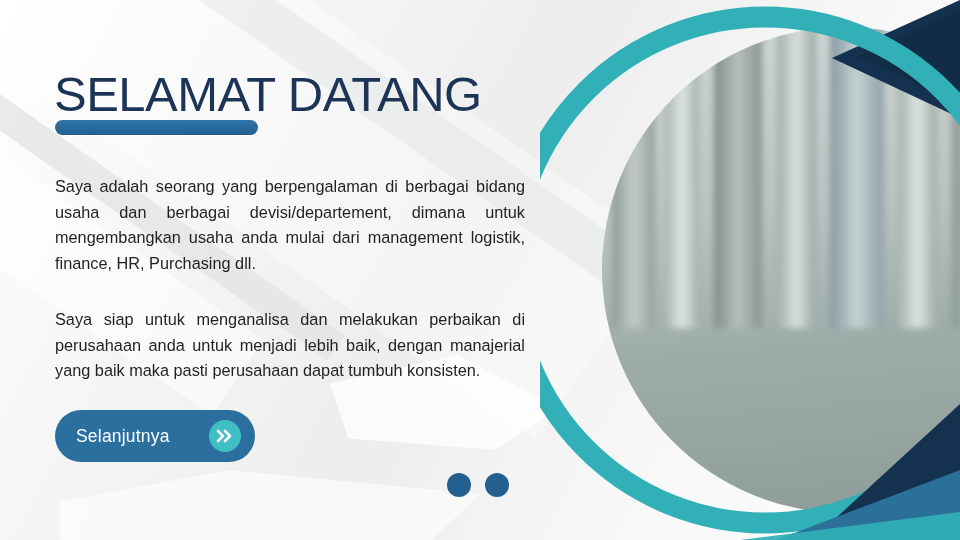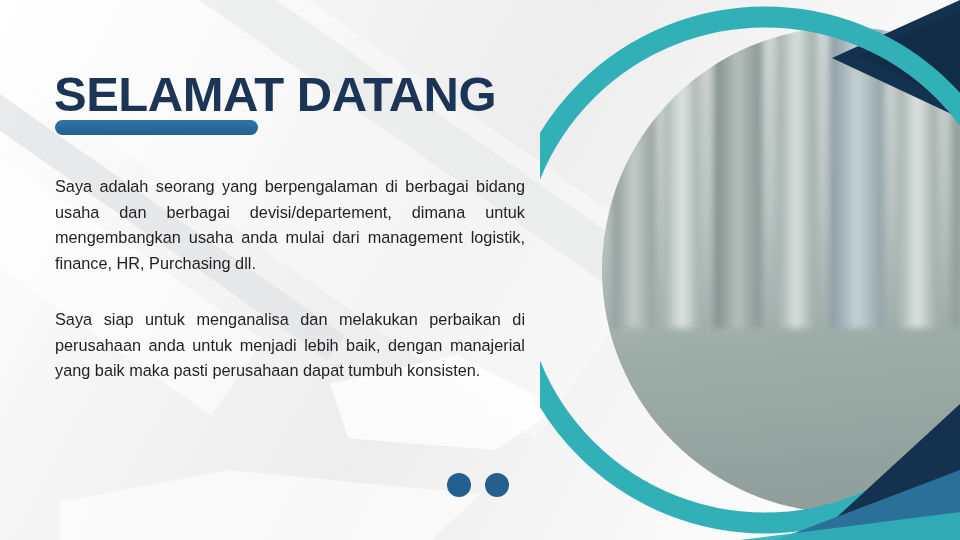--- a/index.html
+++ b/index.html
@@ -39,21 +39,21 @@
     background: #ffffff;
     opacity: .75;
   }
 
   
   .title {
     position: absolute;
     left: 54px;
     top: 36px;
     font-size: 49px;
-    font-weight: bold;
+    font-weight: normal;
     letter-spacing: -0.5px;
     color: #1c3557;
     line-height: 1.05;
     white-space: nowrap;
   }
   .accent-bar {
     position: absolute;
     left: 55px;
     top: 120px;
     width: 203px;
@@ -182,20 +182,29 @@
   <div class="bg-stripe dark" style="left:430px; top:-250px; width:44px; height:800px; opacity:.5;"></div>
   <div class="bg-soft" style="left:330px; top:355px; width:230px; height:95px; clip-path:polygon(0% 30%, 55% 0%, 100% 55%, 72% 100%, 8% 88%);"></div>
   <div class="bg-soft" style="left:60px; top:470px; width:420px; height:80px; opacity:.6; clip-path:polygon(0% 40%, 40% 0%, 100% 30%, 86% 100%, 0% 100%);"></div>
 
   <h1 class="title">SELAMAT DATANG</h1>
   <div class="accent-bar"></div>
 
   <p class="para para-2">Saya siap untuk menganalisa dan melakukan perbaikan di perusahaan anda untuk menjadi lebih baik, dengan manajerial yang baik maka pasti perusahaan dapat tumbuh konsisten.</p>
   <p class="para para-1">Saya adalah seorang yang berpengalaman di berbagai bidang usaha dan berbagai devisi/departement, dimana untuk mengembangkan usaha anda mulai dari management logistik, finance, HR, Purchasing dll.</p>
 
+  <button class="cta">
+    <span class="cta-label">Selanjutnya</span>
+    <span class="cta-icon">
+      <svg width="18" height="16" viewBox="0 0 18 16" aria-hidden="true">
+        <path d="M2 3 L7 8 L2 13" fill="none" stroke="#ffffff" stroke-width="2.6" stroke-linecap="round" stroke-linejoin="round"></path>
+        <path d="M9 3 L14 8 L9 13" fill="none" stroke="#ffffff" stroke-width="2.6" stroke-linecap="round" stroke-linejoin="round"></path>
+      </svg>
+    </span>
+  </button>
 
   <div class="dots">
     <span class="dot"></span>
     <span class="dot"></span>
   </div>
 
   <div class="photo-clip">
     <div class="photo">
 
       <div class="col" style="left:2%;  width:9%;  background:linear-gradient(90deg,#8d9a97,#c3ccc9,#93a09d);"></div>

